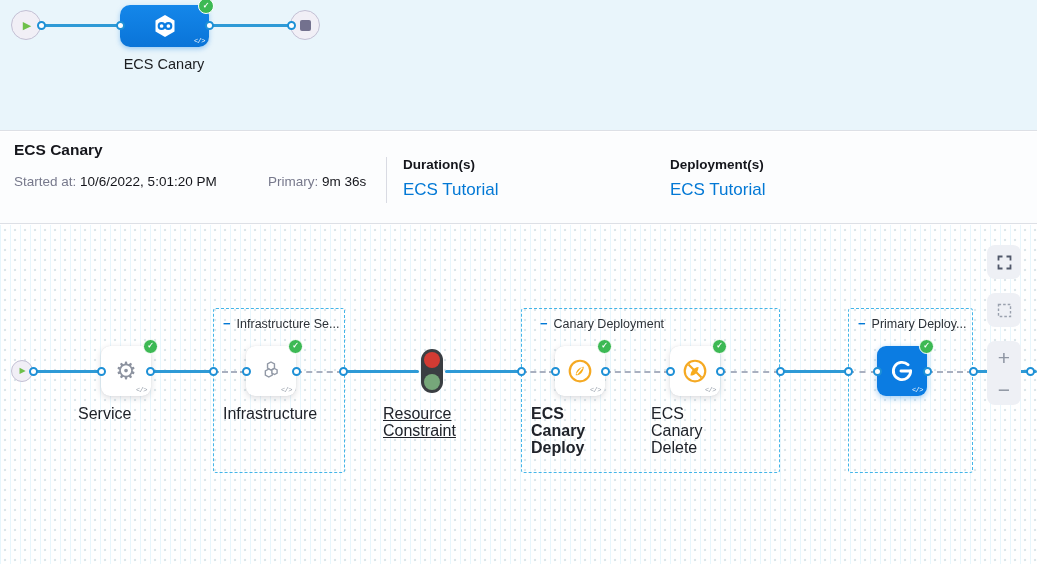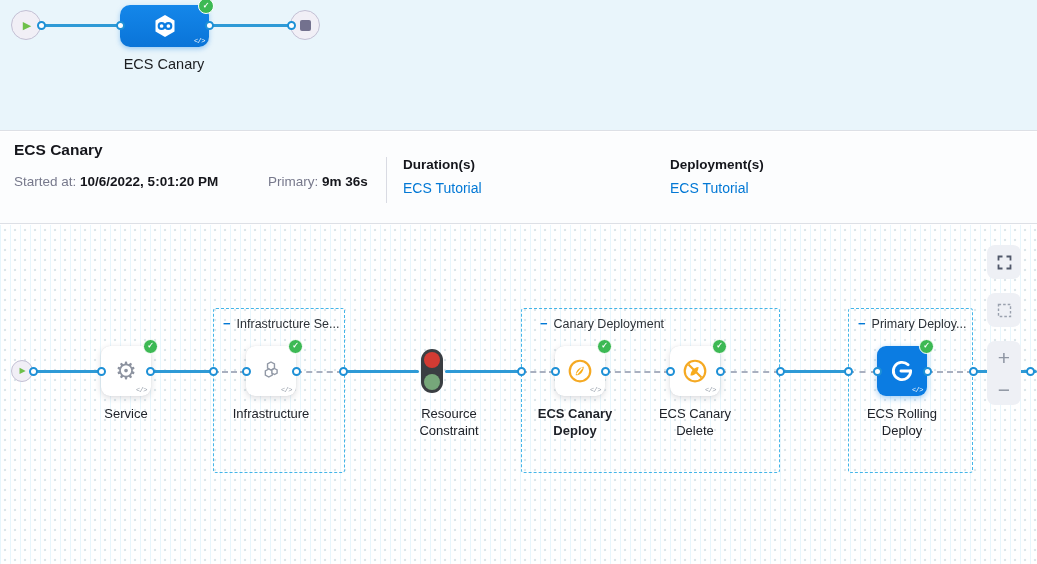--- a/index.html
+++ b/index.html
@@ -26,35 +26,35 @@
   .dline{position:absolute;height:0;border-top:2px dashed var(--dash_gray);}
   .dot{position:absolute;width:9px;height:9px;border-radius:50%;background:#fff;border:2px solid #1e90d6;}
   .badge{position:absolute;top:-7px;right:-7px;width:15px;height:15px;border-radius:50%;background:var(--success_green);border:1.5px solid #fff;color:#fff;font-size:8px;font-weight:bold;text-align:center;line-height:12px;}
   .code{position:absolute;right:4px;bottom:2px;font-size:7px;color:#98a0ab;letter-spacing:-.5px;font-family:"Liberation Mono",monospace;}
   .code.white{color:rgba(255,255,255,.95);}
 
   
   .details{position:absolute;left:0;top:132px;width:1037px;height:92px;background:#fcfdfe;border-bottom:1px solid #dde0e6;}
   .d-title{position:absolute;left:14px;top:9px;font-size:15.5px;font-weight:bold;color:#15161c;}
   .d-row{position:absolute;top:42px;font-size:13.5px;color:var(--text_gray);}
-  .d-row b{color:#15161c;font-weight:bold;}
+  .d-row b{color:#15161c;font-weight:normal;}
   .d-col-label{position:absolute;top:25px;font-size:13.5px;font-weight:bold;color:#15161c;}
-  .d-col-link{position:absolute;top:48px;font-size:14px;color:var(--link_blue);cursor:pointer;text-decoration:none;}
+  .d-col-link{position:absolute;top:48px;font-size:17px;color:var(--link_blue);cursor:pointer;text-decoration:none;}
   .vdiv{position:absolute;left:386px;top:25px;width:1px;height:46px;background:#d9dbe3;}
 
   
   .graph{position:absolute;left:0;top:225px;width:1037px;height:339px;background-color:#fff;
     background-image:radial-gradient(circle,#dbe6ea 1.1px,transparent 1.6px),linear-gradient(to right,rgba(68,181,232,.12) 1px,transparent 1px);
     background-size:10px 10px,10px 10px;}
   .group{position:absolute;top:83px;height:165px;border:1px dashed var(--group_border);border-radius:3px;}
   .group-label{position:absolute;left:9px;top:8px;display:flex;align-items:center;gap:6px;font-size:12.5px;color:#2c3137;white-space:nowrap;}
   .collapse{color:var(--link_blue);font-weight:bold;font-size:13px;line-height:10px;cursor:pointer;}
   .node-card{position:absolute;top:121px;width:50px;height:50px;background:#fff;border-radius:9px;box-shadow:0 2px 6px rgba(40,41,61,.16),0 0 1px rgba(40,41,61,.12);display:flex;align-items:center;justify-content:center;cursor:pointer;}
   .node-card.blue{background:var(--accent_blue);box-shadow:0 2px 6px rgba(11,124,226,.4);}
-  .node-label{position:absolute;top:180px;width:96px;text-align:center;font-size:13px;line-height:17px;color:#20232a;}
+  .node-label{position:absolute;top:180px;width:96px;text-align:left;font-size:16px;line-height:17px;color:#20232a;}
   .gear{font-size:24px;color:#8d93a0;line-height:1;}
   .tlight{position:absolute;left:421px;top:124px;width:22px;height:44px;background:var(--tl_dark);border-radius:12px;cursor:pointer;}
   .tlight .r{position:absolute;left:3px;top:3px;width:16px;height:16px;border-radius:50%;background:var(--tl_red);}
   .tlight .g{position:absolute;left:3px;bottom:3px;width:16px;height:16px;border-radius:50%;background:var(--tl_green);}
 
   
   .ctrl-btn{position:absolute;left:987px;width:34px;height:34px;background:#eef0f5;border:none;border-radius:8px;display:flex;align-items:center;justify-content:center;cursor:pointer;}
   .zoom-panel{position:absolute;left:987px;top:116px;width:34px;height:64px;background:#eef0f5;border-radius:8px;display:flex;flex-direction:column;}
   .zoom-panel button{flex:1;border:none;background:transparent;font-size:21px;color:#8f96a3;cursor:pointer;font-family:"Liberation Sans",sans-serif;line-height:1;}
 </style>
@@ -159,21 +159,21 @@
       </svg>
       <span class="badge">✓</span>
       <span class="code">&lt;/&gt;</span>
     </div>
     <div class="node-label" style="left:223px;">Infrastructure</div>
 
     <div class="tlight">
       <span class="r"></span>
       <span class="g"></span>
     </div>
-    <div class="node-label" style="left:404px;width:90px;">Resource Constraint</div>
+    <div class="node-label" style="left:383px;width:90px;text-decoration:underline;">Resource Constraint</div>
 
     <div class="node-card" style="left:555px;">
       <svg width="26" height="26" viewBox="0 0 24 24">
         <circle cx="12" cy="12" r="9.5" fill="none" stroke="#f5a922" stroke-width="2"></circle>
         <path d="M8 16c.3-4.5 3-7.5 7.5-8-.5 5-3 7.6-7.5 8z" fill="#f9ac18"></path>
         <line x1="9" y1="15" x2="14.2" y2="8.8" stroke="#fff" stroke-width="1.2"></line>
       </svg>
       <span class="badge">✓</span>
       <span class="code">&lt;/&gt;</span>
     </div>
@@ -191,21 +191,20 @@
     <div class="node-label" style="left:651px;width:88px;">ECS Canary Delete</div>
 
     <div class="node-card blue" style="left:877px;">
       <svg width="26" height="26" viewBox="0 0 24 24">
         <path d="M20 12a8 8 0 1 1-2.34-5.66" fill="none" stroke="#ffffff" stroke-width="2.6" stroke-linecap="round"></path>
         <line x1="11" y1="12" x2="20" y2="12" stroke="#ffffff" stroke-width="2.6" stroke-linecap="round"></line>
       </svg>
       <span class="badge">✓</span>
       <span class="code white">&lt;/&gt;</span>
     </div>
-    <div class="node-label" style="left:858px;width:88px;">ECS Rolling Deploy</div>
 
     <div class="dot" style="left:28.5px;top:141.5px;"></div>
     <div class="dot" style="left:96.5px;top:141.5px;"></div>
     <div class="dot" style="left:145.5px;top:141.5px;"></div>
     <div class="dot" style="left:208.5px;top:141.5px;"></div>
     <div class="dot" style="left:241.5px;top:141.5px;"></div>
     <div class="dot" style="left:291.5px;top:141.5px;"></div>
     <div class="dot" style="left:338.5px;top:141.5px;"></div>
     <div class="dot" style="left:516.5px;top:141.5px;"></div>
     <div class="dot" style="left:550.5px;top:141.5px;"></div>

